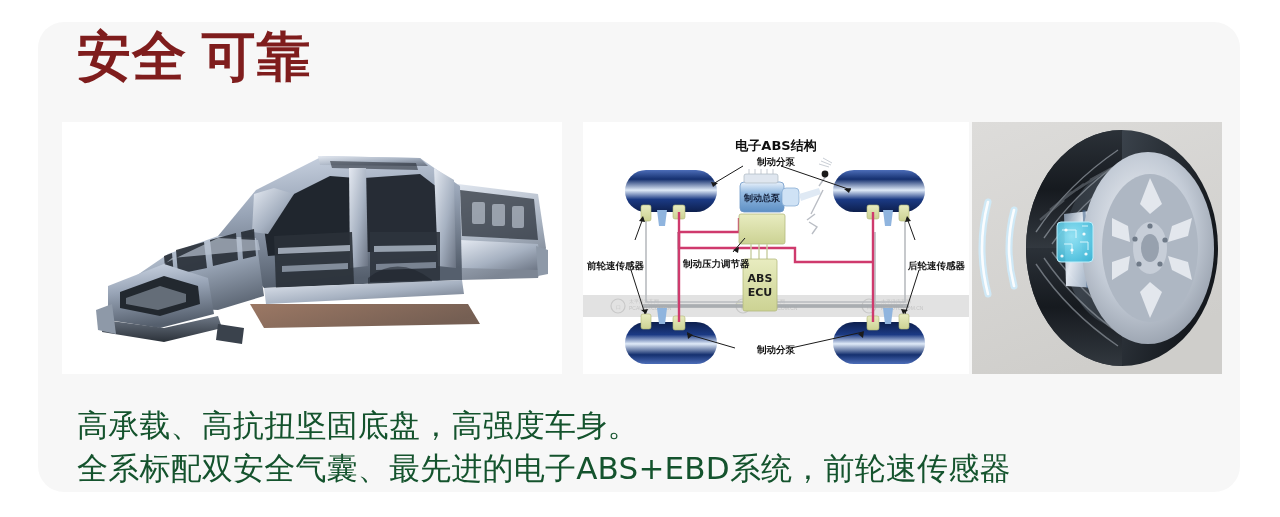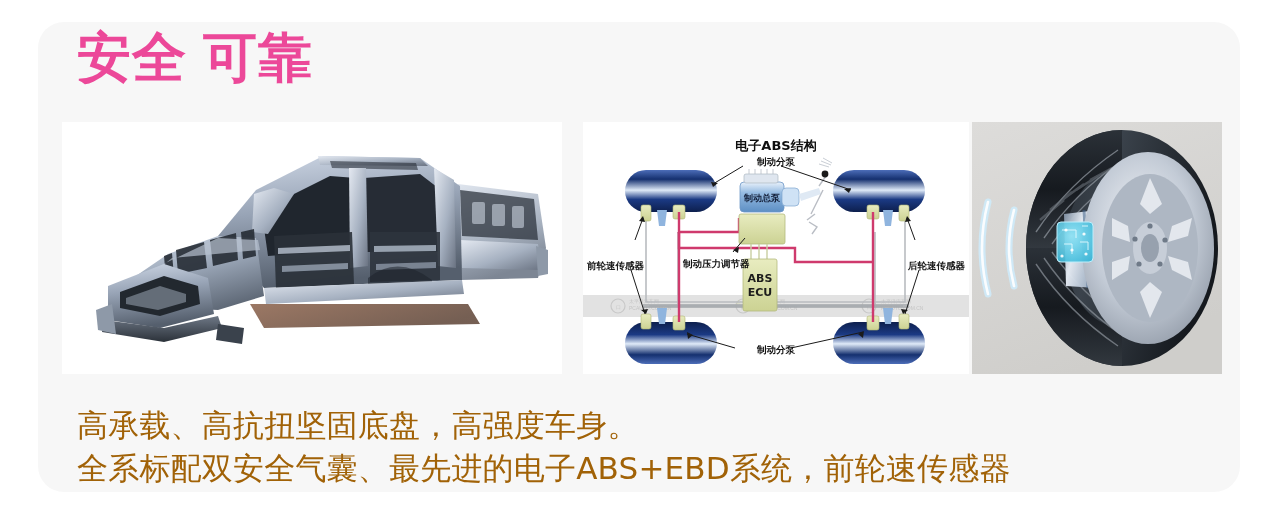--- a/index.html
+++ b/index.html
@@ -26,25 +26,25 @@
     border-radius: 26px;
     box-sizing: border-box;
   }
 
   #page-title {
     position: absolute;
     left: 77px;
     top: 28px;
     font-size: 54px;
     font-weight: 700;
-    color: #ec4899;
+    color: #7f1d1d;
     letter-spacing: 1px;
     line-height: 1.08;
     white-space: nowrap;
-    font-family: Liberation Sans, sans-serif;
+    font-family: Liberation Serif, serif;
   }
 
   
   #image-row {
     position: absolute;
     left: 62px;
     top: 122px;
     width: 1160px;
     height: 252px;
   }
@@ -79,21 +79,21 @@
     background: #d7d6d4;
   }
   #tire-svg { display:block; width:250px; height:252px; }
 
   
   #body-text {
     position: absolute;
     left: 77px;
     top: 404px;
     width: 1150px;
-    color: #a16207;
+    color: #14532d;
     font-size: 31px;
     line-height: 43px;
     font-weight: 400;
     font-family: "DejaVu Sans", "Liberation Sans", sans-serif;
     letter-spacing: 0.2px;
   }
   #body-text .line { white-space: nowrap; display: block; }
 </style>
 </head>
 <body>

